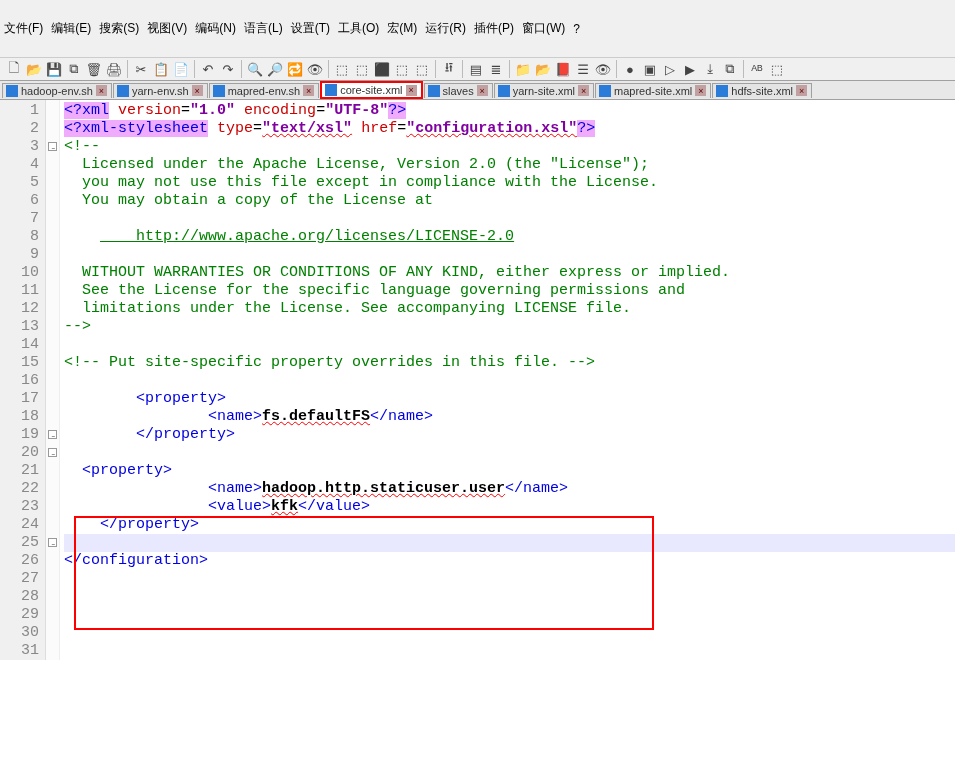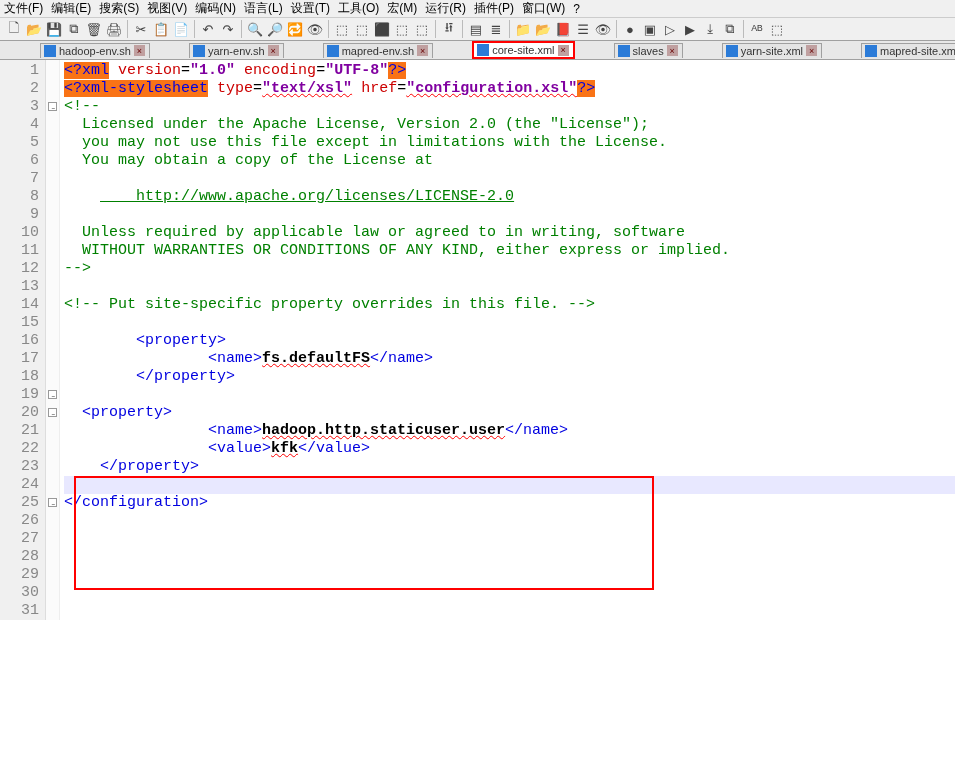--- a/index.html
+++ b/index.html
@@ -1,41 +1,41 @@
 <!DOCTYPE html>
 <html><head>
 <meta charset="utf-8">
 <style>
 * { box-sizing: border-box; margin: 0; padding: 0; }
 body { font-family: "Microsoft YaHei", Tahoma, sans-serif; font-size: 12px; background: #fff; width: 955px; }
-.menubar { display: flex; align-items: center; background: #f0f0f0; border-bottom: 1px solid #ccc; padding: 0 4px; }
+.menubar { display: flex; align-items: center; background: #f0f0f0; border-bottom: 1px solid #ccc; padding: 20px 4px; }
 .menubar span { margin-right: 8px; cursor: default; color: #000; }
 .toolbar { display: flex; align-items: center; background: #f0f0f0; border-bottom: 1px solid #a0a0a0; padding: 2px 4px; }
 .toolbar .tbtn { width: 18px; height: 18px; margin: 0 1px; display:inline-flex; align-items:center; justify-content:center; font-size:13px; color:#444; border:1px solid transparent; cursor:default;}
 .toolbar .sep { width:1px; height:18px; background:#bbb; margin:0 3px; }
 .tabbar { display:flex; align-items:center; background:#e8e8e8; border-bottom:1px solid #a0a0a0; padding:0 2px; overflow:hidden;}
-.tab { display:inline-flex; align-items:center; background:#e4e4e4; border:1px solid #a0a0a0; border-bottom:none; padding:1px 4px 1px 3px; margin-right:1px; font-size:11px; color:#333; white-space:nowrap;margin-left:38px;}
+.tab { display:inline-flex; align-items:center; background:#e4e4e4; border:1px solid #a0a0a0; border-bottom:none; padding:1px 4px 1px 3px; margin-right:1px; font-size:11px; color:#333; white-space:nowrap;}
 .tab.active { background:#fff; border:2px solid red; font-weight:normal;}
 .tab .ticon { width:12px;height:12px; background:#2b7bd8; margin-right:3px; display:inline-block;}
 .tab .tclose { width:11px;height:11px; background:#c0a0a0; margin-left:3px; display:inline-flex;align-items:center;justify-content:center;font-size:9px;color:#600;}
 .editor { display:flex; font-family:"Courier New",monospace; font-size:15px; line-height:18px; }
 .gutter { width:46px; background:#f0f0f0; color:#888; text-align:right; padding:2px 6px 0 0; border-right:1px solid #ddd;}
 .gutter div { height:18px; }
 .fold { width:14px; background:#fbfbfb; padding-top:2px; border-right:1px solid #eee;}
 .fold div { height:18px; text-align:center; font-size:10px; color:#888; position:relative;}
 .fold .box { border:1px solid #999; width:9px;height:9px; display:inline-block;position:relative;top:2px; background:#fff;}
 .fold .box::before {content:"-"; position:absolute;left:1px;top:-4px;font-size:11px;}
 .code { flex:1; padding:2px 0 0 4px; position:relative; background:#fff;}
 .code .line { height:18px; white-space:pre; }
 .xml-tag { color:#0000e0; }
 .xml-attr { color:#cc0000;text-align:right; }
 .xml-val { color:#8000a0; font-weight:bold;}
 .xml-text { color:#000; font-weight:bold;}
 .comment { color:#008000; }
-.hl-y { background:#f97316; }
+.hl-y { background:#f0abfc; }
 .underline { text-decoration:underline; color:#008000;}
 .wavy { text-decoration: underline wavy red; text-decoration-thickness:1px;}
 .redbox1 { position:absolute; border:2px solid red; pointer-events:none; }
 .hl-line { background:#e8e8ff; }
 </style>
 </head>
 <body>
 
 <div class="menubar">
     <span>文件(F)</span>
@@ -209,27 +209,28 @@
       <div></div>
       <div></div>
       <div></div>
       <div></div>
     </div>
   <div class="code">
     <div class="line"><span class="hl-y"><span class="xml-tag">&lt;?</span><span class="xml-tag">xml</span></span> <span class="xml-attr">version</span>=<span class="xml-val">"1.0"</span> <span class="xml-attr">encoding</span>=<span class="xml-val">"UTF-8"</span><span class="hl-y"><span class="xml-tag">?&gt;</span></span></div>
     <div class="line"><span class="hl-y"><span class="xml-tag">&lt;?</span><span class="xml-tag">xml-stylesheet</span></span> <span class="xml-attr">type</span>=<span class="xml-val wavy">"text/xsl"</span> <span class="xml-attr">href</span>=<span class="xml-val wavy">"configuration.xsl"</span><span class="hl-y"><span class="xml-tag">?&gt;</span></span></div>
     <div class="line comment">&lt;!--</div>
     <div class="line comment">  Licensed under the Apache License, Version 2.0 (the "License");</div>
-    <div class="line comment">  you may not use this file except in limitations with the License.</div>
+    <div class="line comment">  you may not use this file except in compliance with the License.</div>
     <div class="line comment">  You may obtain a copy of the License at</div>
     <div class="line comment"></div>
     <div class="line comment">    <span class="underline">    http://www.apache.org/licenses/LICENSE-2.0</span></div>
     <div class="line comment"></div>
-    <div class="line comment">  Unless required by applicable law or agreed to in writing, software</div>
     <div class="line comment">  WITHOUT WARRANTIES OR CONDITIONS OF ANY KIND, either express or implied.</div>
+    <div class="line comment">  See the License for the specific language governing permissions and</div>
+    <div class="line comment">  limitations under the License. See accompanying LICENSE file.</div>
     <div class="line comment">--&gt;</div>
     <div class="line"></div>
     <div class="line comment">&lt;!-- Put site-specific property overrides in this file. --&gt;</div>
     <div class="line"></div>
     <div class="line"><span class="xml-tag">        &lt;property&gt;</span></div>
     <div class="line">                <span class="xml-tag">&lt;name&gt;</span><span class="xml-text wavy">fs.defaultFS</span><span class="xml-tag">&lt;/name&gt;</span></div>
     <div class="line"><span class="xml-tag">        &lt;/property&gt;</span></div>
     <div class="line"></div>
     <div class="line"><span class="xml-tag">  &lt;property&gt;</span></div>
     <div class="line">                <span class="xml-tag">&lt;name&gt;</span><span class="xml-text wavy">hadoop.http.staticuser.user</span><span class="xml-tag">&lt;/name&gt;</span></div>

